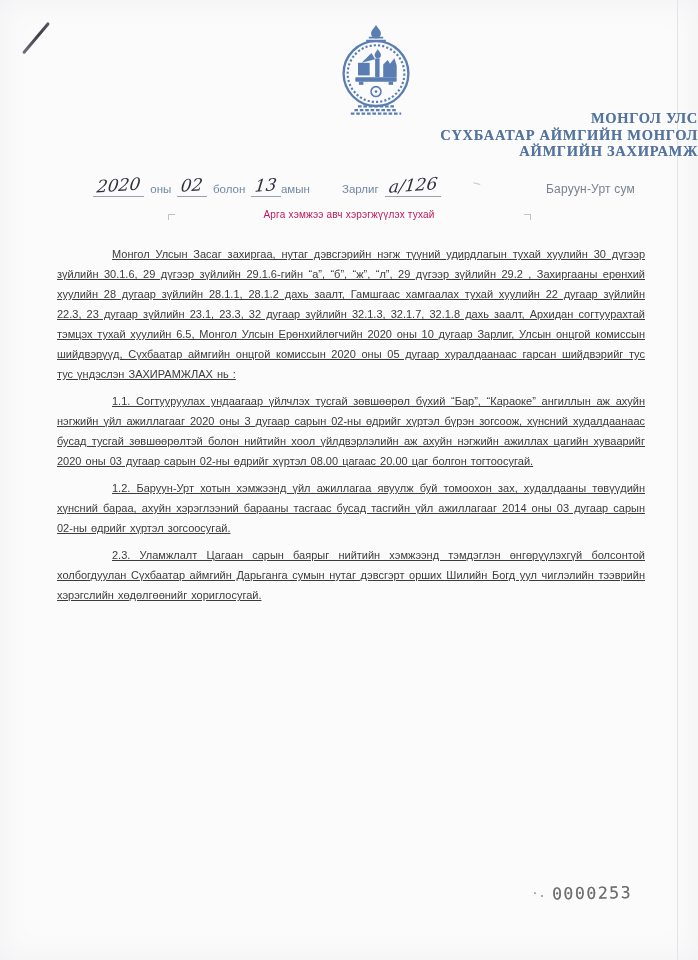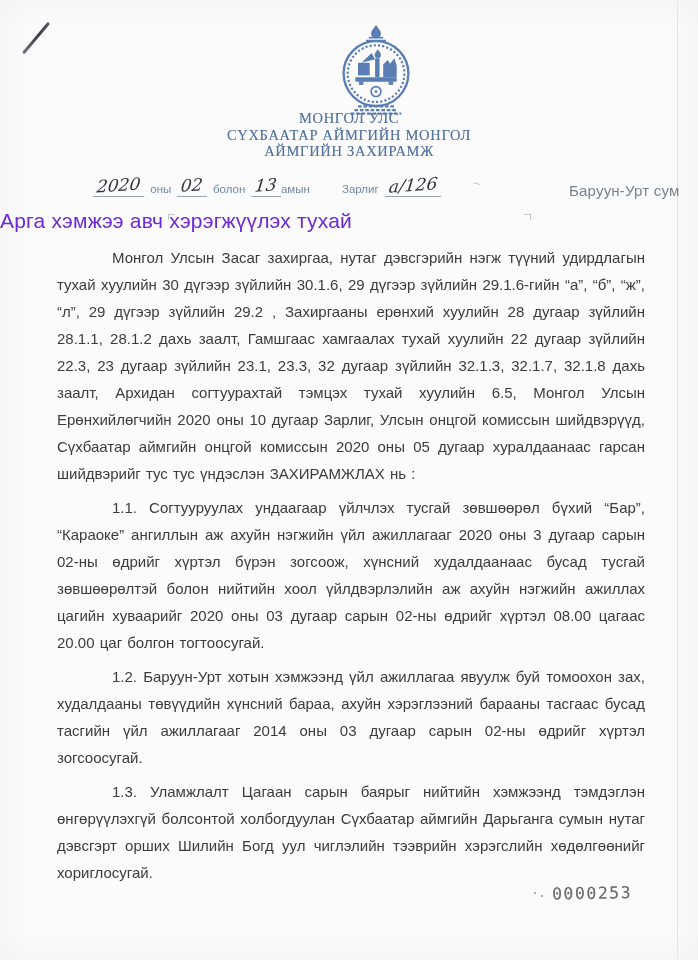--- a/index.html
+++ b/index.html
@@ -27,53 +27,55 @@
   
   .pen-stroke{
     position:absolute;left:23px;top:52px;width:40px;height:2.6px;
     background:linear-gradient(90deg,#70717a,#3f4046 60%,#54555e);
     border-radius:2px;transform:rotate(-50deg);transform-origin:left center;
   }
   
   .emblem{position:absolute;left:331px;top:22px;width:90px;height:96px;color:var(--accent-blue);opacity:.92;}
   .header-text{
     position:absolute;top:110px;left:0;width:100%;
-    text-align:center;color:var(--header-blue);
+    text-align:right;color:var(--header-blue);
     font-family:"Liberation Serif",serif;
     font-size:14.5px;line-height:16.5px;letter-spacing:.7px;
     text-shadow:0 0 .5px rgba(84,116,159,.55);
+    font-weight:bold;
   }
   
   .date-line{position:absolute;top:173px;left:0;width:100%;height:30px;
     font-size:11.5px;color:var(--label-blue);}
   .dl-left{position:absolute;left:93px;top:8px;white-space:nowrap;}
   .dl-number{position:absolute;left:342px;top:8px;white-space:nowrap;}
-  .dl-loc{position:absolute;left:569px;top:9px;color:#78828f;font-size:15px;letter-spacing:.2px;}
+  .dl-loc{position:absolute;left:546px;top:9px;color:#78828f;font-size:12px;letter-spacing:.2px;}
   .hand{
     display:inline-block;
     font-family:"DejaVu Serif",serif;font-style:italic;
     font-size:17px;color:var(--hand-ink);
     transform:skewX(-10deg) rotate(-4deg);
     position:relative;top:-2px;
   }
   .blank{display:inline-block;border-bottom:1.3px solid #9aa1af;padding:0 4px;line-height:13px;}
   .dl-gap{display:inline-block;width:6px;}
   .artifact{position:absolute;left:473px;top:183px;width:7px;height:4px;
     border-top:1.5px solid #c3c6cd;transform:rotate(14deg);}
   
-  .title-row{position:absolute;top:209px;left:0;width:100%;
-    font-size:21px;color:#6d28d9;letter-spacing:.2px;}
+  .title-row{position:absolute;top:209px;left:0;width:100%;text-align:center;
+    font-size:10px;color:#be185d;letter-spacing:.2px;}
   .crop-mark{position:absolute;top:5px;width:7px;height:6px;border-top:1.4px solid #c0c3ca;}
   .crop-mark.left{left:168px;border-left:1.4px solid #c0c3ca;}
   .crop-mark.right{left:524px;border-right:1.4px solid #c0c3ca;}
   
   .doc-body{
     position:absolute;top:244px;left:57px;width:588px;
-    font-size:15px;line-height:27px;text-align:justify;
+    font-size:11px;line-height:20px;text-align:justify;
     color:var(--ink);
+    text-decoration:underline;
   }
   .doc-body p{text-indent:55px;margin-bottom:7px;word-spacing:1px;}
   
   .stamp{
     position:absolute;left:532px;top:884px;white-space:nowrap;
     color:var(--stamp-gray);
     font-family:"DejaVu Sans Mono",monospace;
     font-size:16.5px;letter-spacing:1.5px;
     transform:rotate(-1deg);
     text-shadow:0 0 .6px rgba(110,110,110,.6);
@@ -129,20 +131,20 @@
   <div class="title-row">
     <span class="crop-mark left"></span>
     <span>Арга хэмжээ авч хэрэгжүүлэх тухай</span>
     <span class="crop-mark right"></span>
   </div>
 
   <div class="doc-body">
     <p>Монгол Улсын Засаг захиргаа, нутаг дэвсгэрийн нэгж түүний удирдлагын тухай хуулийн 30 дүгээр зүйлийн 30.1.6, 29 дүгээр зүйлийн 29.1.6-гийн “а”, “б”, “ж”, “л”, 29 дүгээр зүйлийн 29.2 , Захиргааны ерөнхий хуулийн 28 дугаар зүйлийн 28.1.1, 28.1.2 дахь заалт, Гамшгаас хамгаалах тухай хуулийн 22 дугаар зүйлийн 22.3, 23 дугаар зүйлийн 23.1, 23.3, 32 дугаар зүйлийн 32.1.3, 32.1.7, 32.1.8 дахь заалт, Архидан согтуурахтай тэмцэх тухай хуулийн 6.5, Монгол Улсын Ерөнхийлөгчийн 2020 оны 10 дугаар Зарлиг, Улсын онцгой комиссын шийдвэрүүд, Сүхбаатар аймгийн онцгой комиссын 2020 оны 05 дугаар хуралдаанаас гарсан шийдвэрийг тус тус үндэслэн ЗАХИРАМЖЛАХ нь :</p>
     <p>1.1. Согтууруулах ундаагаар үйлчлэх тусгай зөвшөөрөл бүхий “Бар”, “Караоке” ангиллын аж ахуйн нэгжийн үйл ажиллагааг 2020 оны 3 дугаар сарын 02-ны өдрийг хүртэл бүрэн зогсоож, хүнсний худалдаанаас бусад тусгай зөвшөөрөлтэй болон нийтийн хоол үйлдвэрлэлийн аж ахуйн нэгжийн ажиллах цагийн хуваарийг 2020 оны 03 дугаар сарын 02-ны өдрийг хүртэл 08.00 цагаас 20.00 цаг болгон тогтоосугай.</p>
     <p>1.2. Баруун-Урт хотын хэмжээнд үйл ажиллагаа явуулж буй томоохон зах, худалдааны төвүүдийн хүнсний бараа, ахуйн хэрэглээний барааны тасгаас бусад тасгийн үйл ажиллагааг 2014 оны 03 дугаар сарын 02-ны өдрийг хүртэл зогсоосугай.</p>
-    <p>1.3. Уламжлалт Цагаан сарын баярыг нийтийн хэмжээнд тэмдэглэн өнгөрүүлэхгүй болсонтой холбогдуулан Сүхбаатар аймгийн Дарьганга сумын нутаг дэвсгэрт орших Шилийн Богд уул чиглэлийн тээврийн хэрэгслийн хөдөлгөөнийг хориглосугай.</p>
+    <p>2.3. Уламжлалт Цагаан сарын баярыг нийтийн хэмжээнд тэмдэглэн өнгөрүүлэхгүй болсонтой холбогдуулан Сүхбаатар аймгийн Дарьганга сумын нутаг дэвсгэрт орших Шилийн Богд уул чиглэлийн тээврийн хэрэгслийн хөдөлгөөнийг хориглосугай.</p>
   </div>
 
   <div class="stamp">
     <span class="stamp-marks">·.</span><span>0000253</span>
   </div>
 
 </div>
 
 </body></html>

